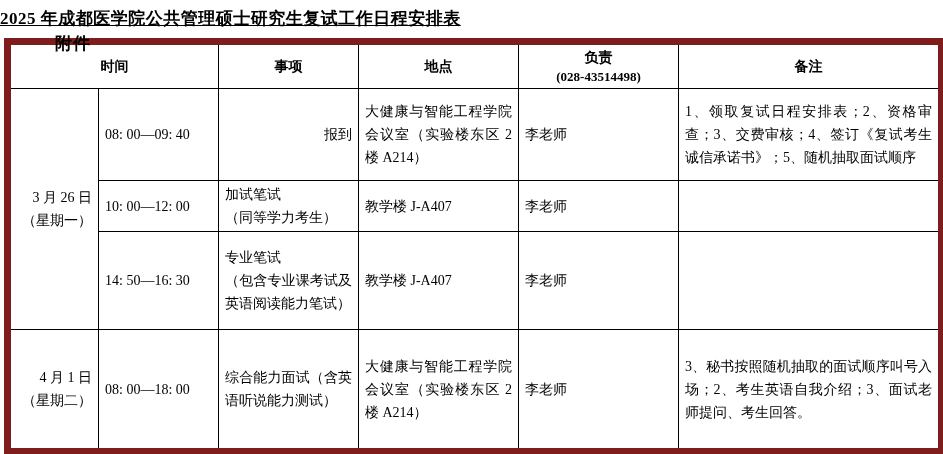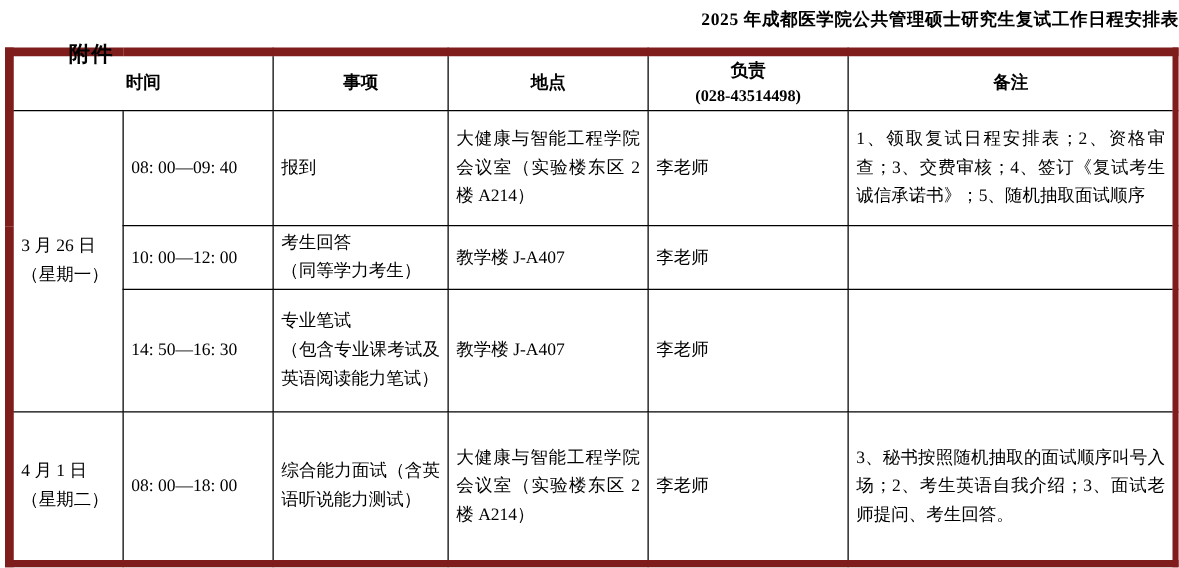--- a/index.html
+++ b/index.html
@@ -21,24 +21,25 @@
     left:55px;top:7px;
     font-size:17px;
     font-weight:bold;
     letter-spacing:1px;
     margin-top:25px;
   }
   .doc-title{
     position:absolute;
     left:0;top:7px;
     width:100%;
-    text-align:right;
-    font-size:14px;
+    text-align:left;
+    font-size:17px;
     font-weight:bold;
     letter-spacing:0.5px;
+    text-decoration:underline;
   }
   table.sched{
     border-collapse:collapse;
     table-layout:fixed;
     margin-left:4px;
     width:934px;
     border:7px solid #7f1d1d;
   }
   .sched td,.sched th{
     border:1px solid #000;
@@ -53,21 +54,21 @@
     text-align:center;
     padding:2px 2px;
   }
   .phone{
     display:block;
     font-size:13px;
     font-weight:bold;
     line-height:18px;
   }
   .lead-title{display:block;line-height:20px;}
-  .c{text-align:left;}
+  .c{text-align:right;}
   .l{text-align:left;}
   .pre{white-space:pre-line;}
   .just{text-align:justify;text-justify:inter-ideograph;}
   tr.hdr{height:47px;}
   tr.r1{height:92px;}
   tr.r2{height:48px;}
   tr.r3{height:98px;}
   tr.r4{height:122px;}
 </style>
 </head>
@@ -106,21 +107,21 @@
 （星期一）</td>
         <td class="l">08: 00—09: 40</td>
         <td class="c">报到</td>
         <td class="l just">大健康与智能工程学院会议室（实验楼东区 2 楼 A214）</td>
         <td class="l">李老师</td>
         <td class="l just">1、领取复试日程安排表；2、资格审查；3、交费审核；4、签订《复试考生诚信承诺书》；5、随机抽取面试顺序</td>
       </tr>
 
       <tr class="r2">
         <td class="l">10: 00—12: 00</td>
-        <td class="l pre just">考生回答
+        <td class="l pre just">加试笔试
 （同等学力考生）</td>
         <td class="l">教学楼 J-A407</td>
         <td class="l">李老师</td>
         <td class="l"></td>
       </tr>
 
       <tr class="r3">
         <td class="l">14: 50—16: 30</td>
         <td class="l pre just">专业笔试
 （包含专业课考试及英语阅读能力笔试）</td>

